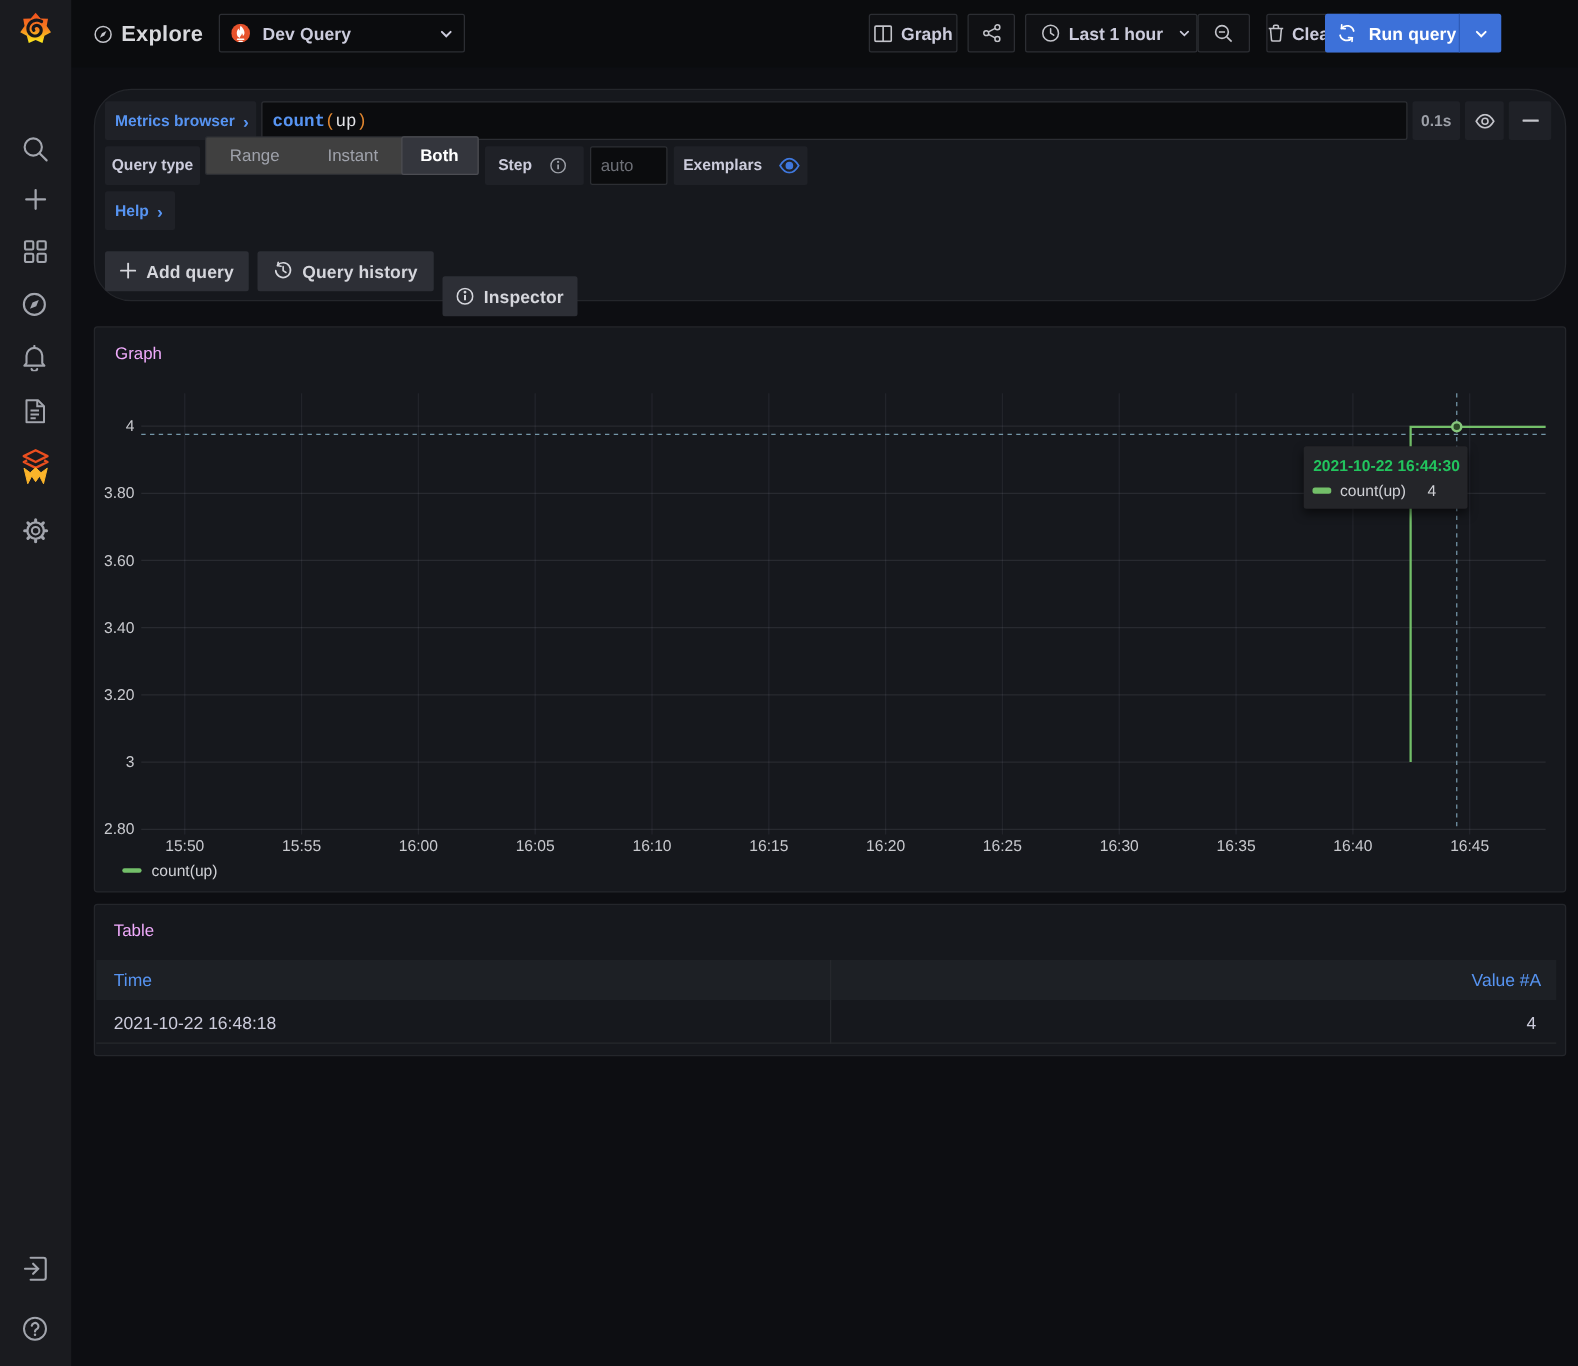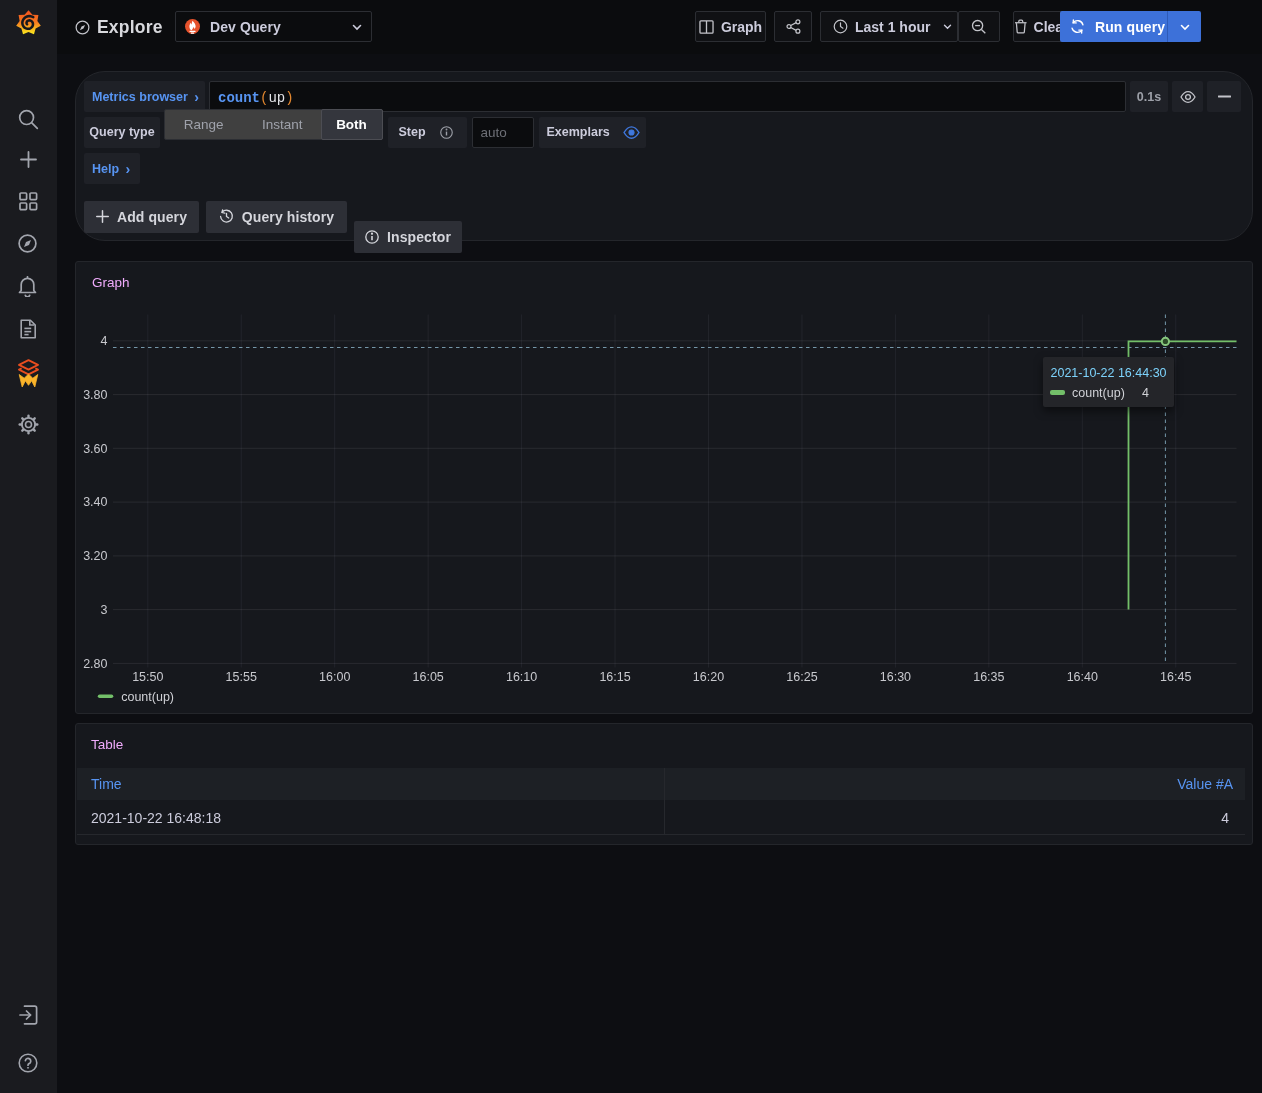--- a/index.html
+++ b/index.html
@@ -329,21 +329,21 @@
     </g>
     <g stroke="#73bf69" stroke-width="1.8" fill="none">
       <path d="M1052.5 347.6 L1052.5 79.4 L1160.5 79.4"></path>
     </g>
     <circle cx="1089.4" cy="79.4" r="3.6" fill="#2d4a28" stroke="#86c67c" stroke-width="2"></circle>
     <rect x="21.8" y="432.5" width="15.5" height="3.6" rx="1.8" fill="#73bf69"></rect>
     <text x="45.2" y="439" font-size="12.5" fill="#d0d1d6">count(up)</text>
   </svg>
 
   <div class="abs" style="left:966.5px; top:95px; width:131px; height:50px; background:#242529; border-radius:2px; box-shadow:0 4px 8px rgba(0,0,0,0.5);">
-    <div class="abs" style="left:8px; top:9px; font-size:12.5px; font-weight:400; color:#7dd3fc;">2021-10-22 16:44:30</div>
+    <div class="abs" style="left:8px; top:9px; font-size:12.5px; font-weight:700; color:#22c55e;">2021-10-22 16:44:30</div>
     <div class="abs" style="left:7px; top:33px; width:15.5px; height:4.5px; border-radius:2px; background:#73bf69;"></div>
     <div class="abs" style="left:29.5px; top:28.5px; font-size:12.5px; color:#d0d1d6;">count(up)</div>
     <div class="abs" style="left:99.5px; top:28.5px; font-size:12.5px; color:#d0d1d6;">4</div>
   </div>
 </div>
 
 <div class="panel" id="tablepanel" style="top:723px; height:122px;text-align:center;">
   <div class="ptitle" style="position:absolute; left:15px; top:13px;">Table</div>
   <div class="abs" style="left:1px; top:44px; width:1168px; height:32px; background:#1d2025;"></div>
   <div class="abs" style="left:15px; top:52px; font-size:14px; font-weight:500; color:#5794f2;">Time</div>

